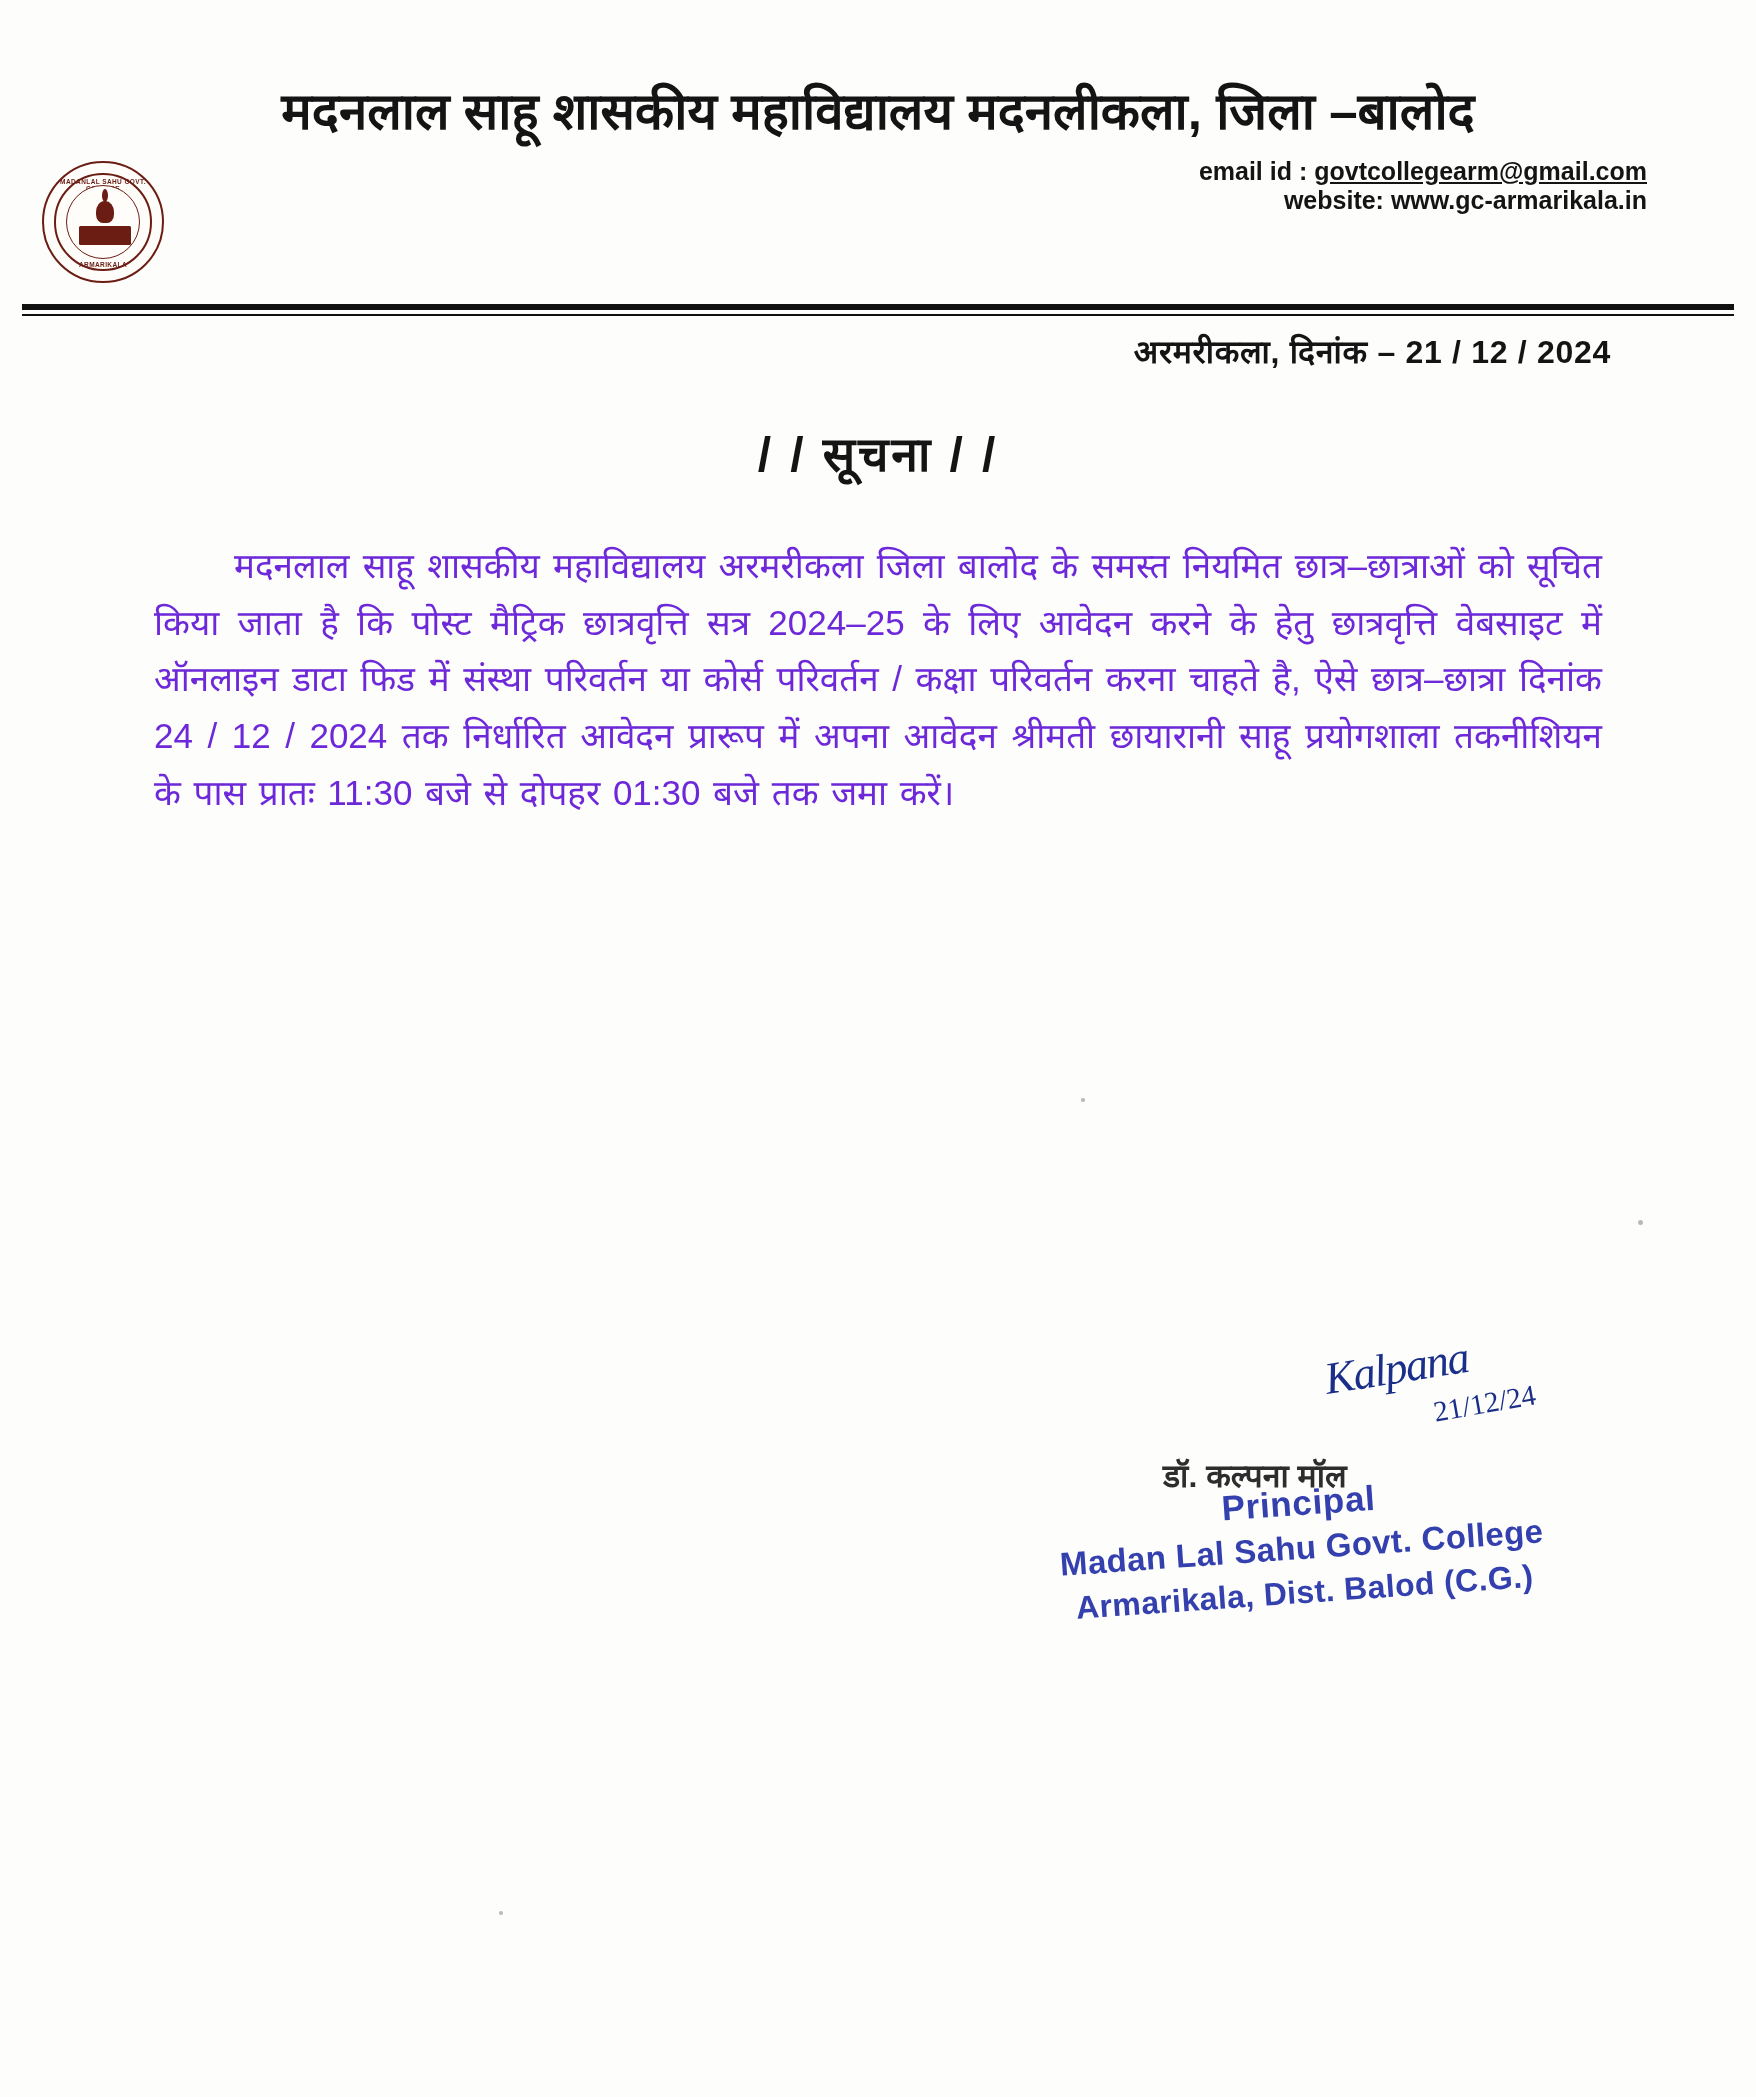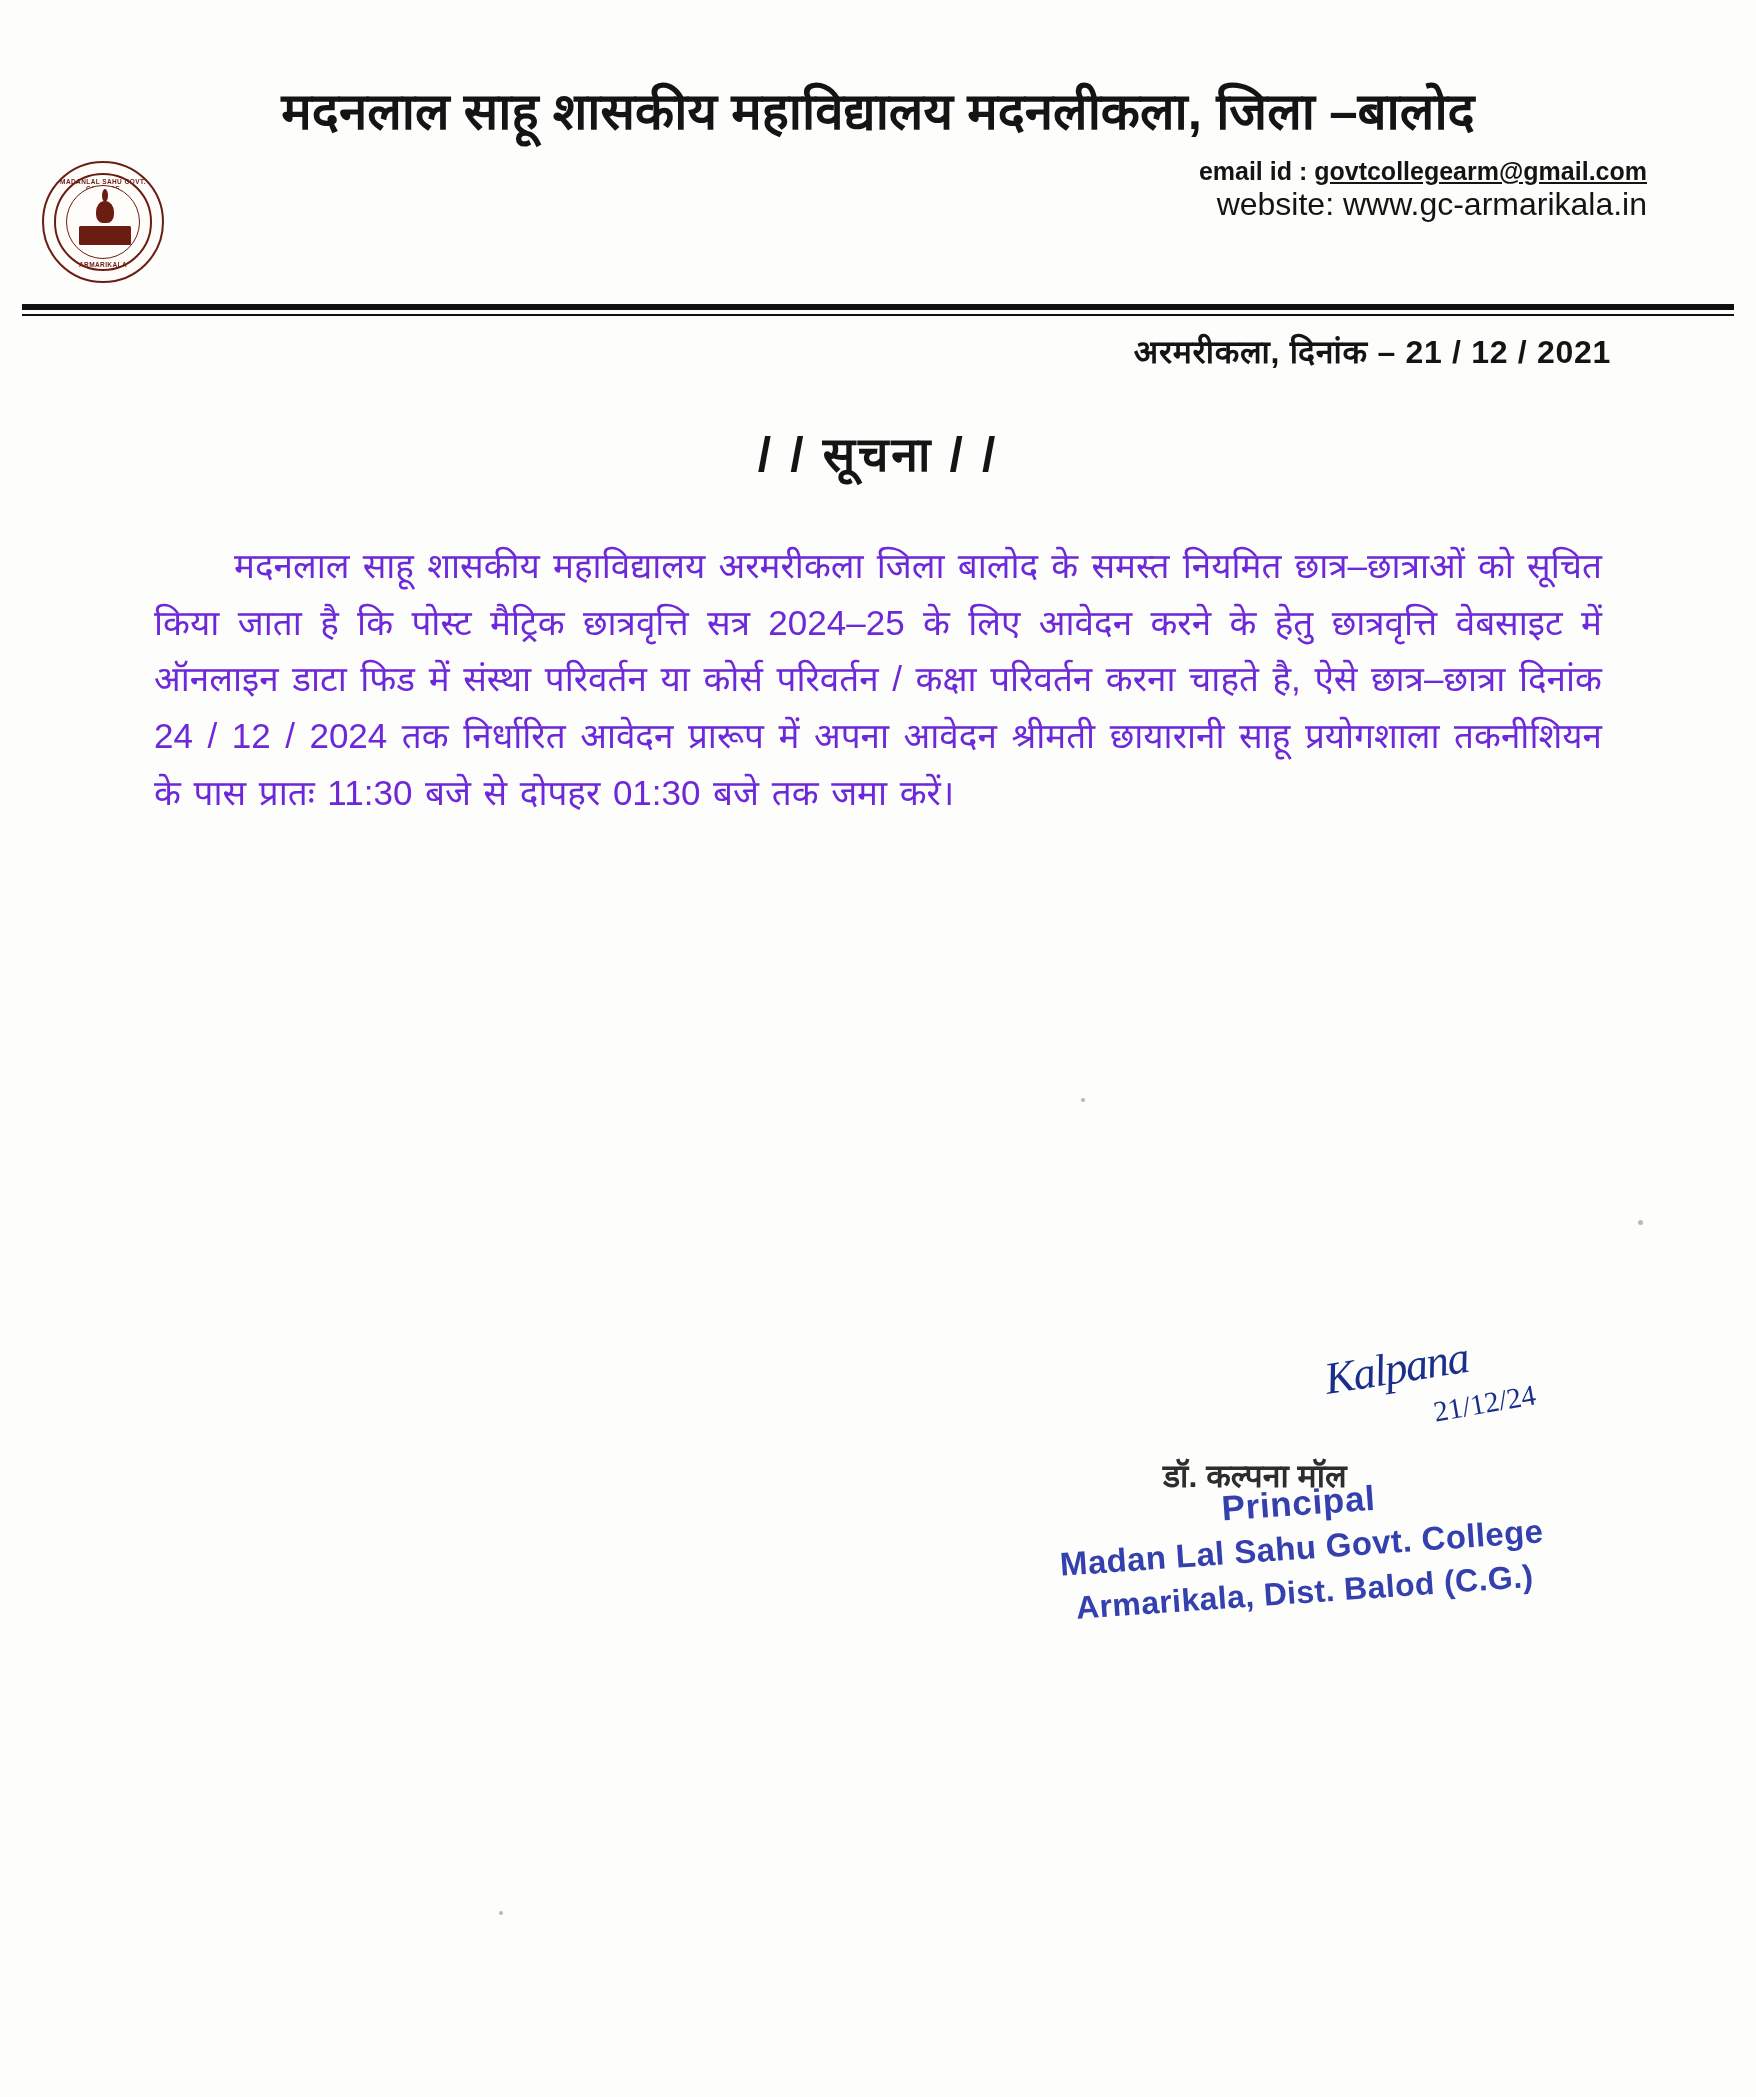--- a/index.html
+++ b/index.html
@@ -56,22 +56,22 @@
   }
   .contact-email {
     font-size: 25px;
     font-weight: 700;
     color: #141414;
   }
   .contact-email .addr {
     text-decoration: underline;
   }
   .contact-web {
-    font-size: 32px;
-    font-weight: 400;
+    font-size: 25px;
+    font-weight: 700;
     color: #141414;
   }
 
   
   .emblem {
     position: absolute;
     left: 42px;
     top: 161px;
     width: 122px;
     height: 122px;
@@ -285,21 +285,21 @@
       <div class="contact-email">
         <span>email id : </span><span class="addr">govtcollegearm@gmail.com</span>
       </div>
       <div class="contact-web">website: www.gc-armarikala.in</div>
     </div>
   </div>
 
   <div class="rule-thick"></div>
   <div class="rule-thin"></div>
 
-  <div class="date-line">अरमरीकला, दिनांक –   21 / 12 / 2021</div>
+  <div class="date-line">अरमरीकला, दिनांक –   21 / 12 / 2024</div>
 
   <div class="notice-title">/ /  सूचना  / /</div>
 
   <div class="body-block">
     <p class="para first">मदनलाल साहू शासकीय महाविद्यालय अरमरीकला जिला बालोद के समस्त नियमित छात्र–छात्राओं को सूचित किया जाता है कि पोस्ट मैट्रिक छात्रवृत्ति सत्र 2024–25 के लिए आवेदन करने के हेतु छात्रवृत्ति वेबसाइट में ऑनलाइन डाटा फिड में संस्था परिवर्तन या कोर्स परिवर्तन / कक्षा परिवर्तन करना चाहते है, ऐसे छात्र–छात्रा दिनांक 24 / 12 / 2024 तक निर्धारित आवेदन प्रारूप में अपना आवेदन श्रीमती छायारानी साहू प्रयोगशाला तकनीशियन के पास प्रातः 11:30 बजे से दोपहर 01:30 बजे तक जमा करें।</p>
   </div>
 
   <div class="sign-area">
     <div class="sign-scribble">Kalpana</div>
     <div class="sign-date">21/12/24</div>

